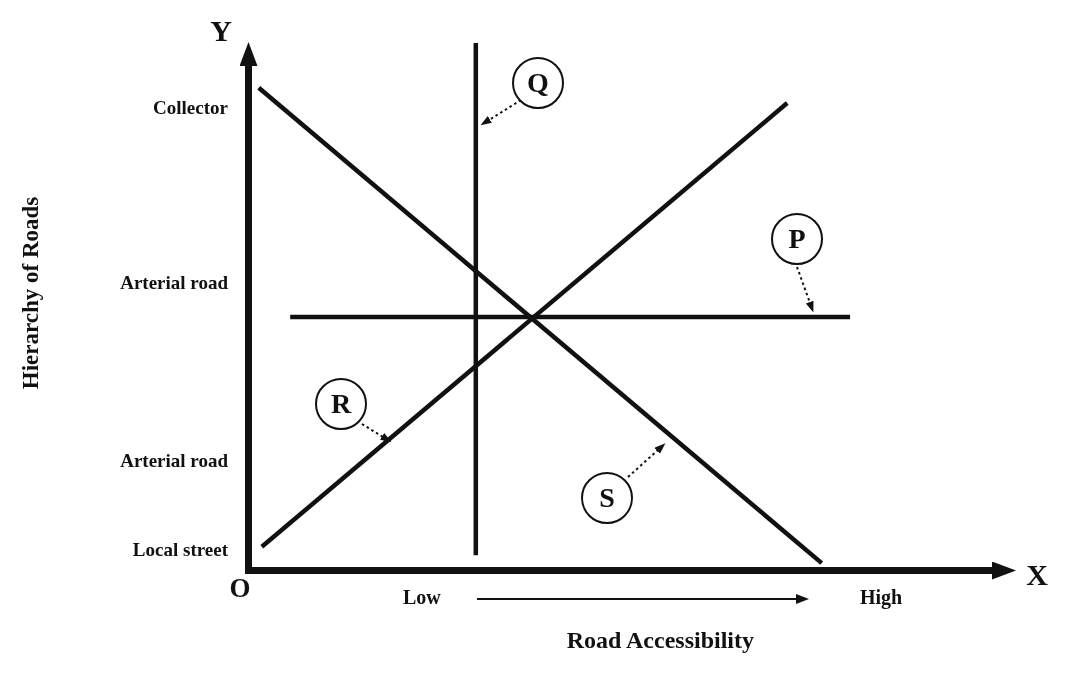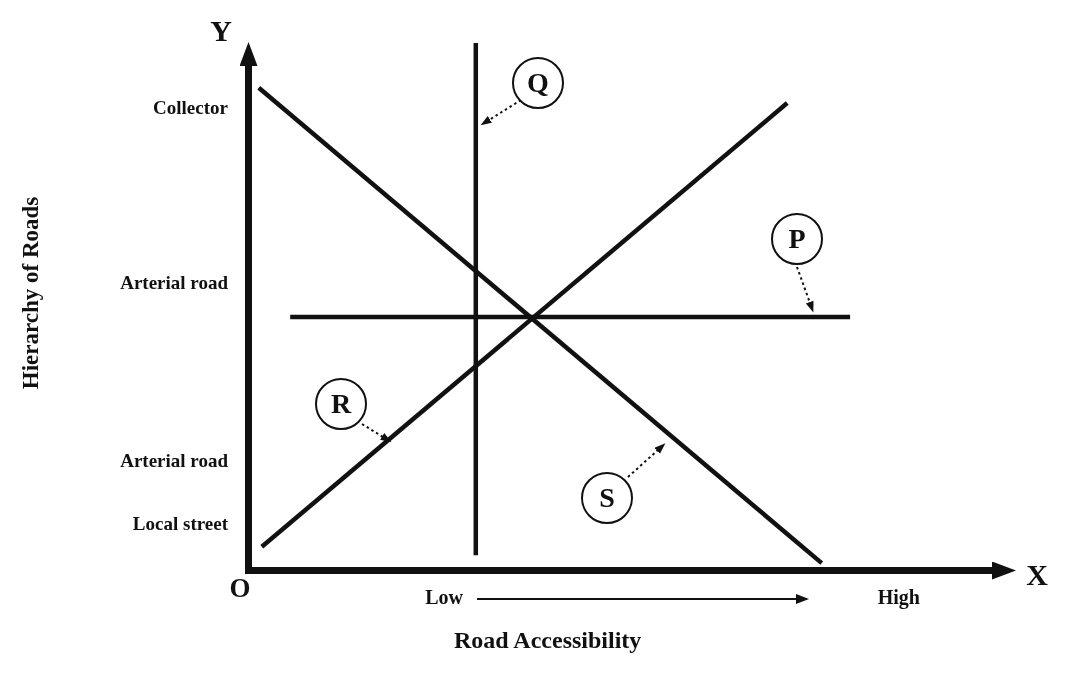--- a/index.html
+++ b/index.html
@@ -8,22 +8,22 @@
     font-family:"Liberation Serif","DejaVu Serif",serif;color:#111;overflow:hidden;
   }
   .stage svg{position:absolute;left:0;top:0;}
   .txt{position:absolute;font-weight:bold;color:#111;}
   .axis-letter{width:40px;text-align:center;font-size:30px;line-height:34px;}
   .axis-letter.y{left:201px;top:14px;}
   .axis-letter.x{left:1017px;top:558px;}
   .origin{left:220px;top:571px;width:40px;text-align:center;font-size:27px;line-height:34px;}
   .ytick{left:0;width:228px;text-align:right;font-size:19px;line-height:24px;white-space:nowrap;}
   .y-title{left:31px;top:293px;transform:translate(-50%,-50%) rotate(-90deg);white-space:nowrap;font-size:23px;line-height:26px;}
-  .x-title{left:454px;top:626px;width:300px;text-align:left;font-size:24px;line-height:28px;}
-  .scale-label{width:60px;text-align:right;font-size:20px;line-height:24px;}
+  .x-title{left:454px;top:626px;width:300px;text-align:right;font-size:24px;line-height:28px;}
+  .scale-label{width:60px;text-align:left;font-size:20px;line-height:24px;}
   .scale-label.low{left:403px;top:585px;}
   .scale-label.high{left:860px;top:585px;}
   .tag{
     position:absolute;width:52px;height:52px;box-sizing:border-box;
     border:2.5px solid #111;border-radius:50%;background:#fff;
     display:flex;align-items:center;justify-content:center;
     font-weight:bold;font-size:28px;line-height:1;color:#111;
   }
   .data-line{stroke:#111;stroke-width:4.5;stroke-linecap:butt;fill:none;}
   .axis{stroke:#111;stroke-width:7;fill:none;}
@@ -72,21 +72,21 @@
 
   <div class="txt y-title">Hierarchy of Roads</div>
   <div class="txt x-title">Road Accessibility</div>
 
   <div class="txt scale-label low">Low</div>
   <div class="txt scale-label high">High</div>
 
   <div class="txt ytick" style="top:96px">Collector</div>
   <div class="txt ytick" style="top:271px">Arterial road</div>
   <div class="txt ytick" style="top:449px">Arterial road</div>
-  <div class="txt ytick" style="top:512px">Local street</div>
+  <div class="txt ytick" style="top:538px">Local street</div>
 
   <div class="tag" style="left:512px;top:57px">
     <span>Q</span>
   </div>
   <div class="tag" style="left:771px;top:213px">
     <span>P</span>
   </div>
   <div class="tag" style="left:315px;top:378px">
     <span>R</span>
   </div>

